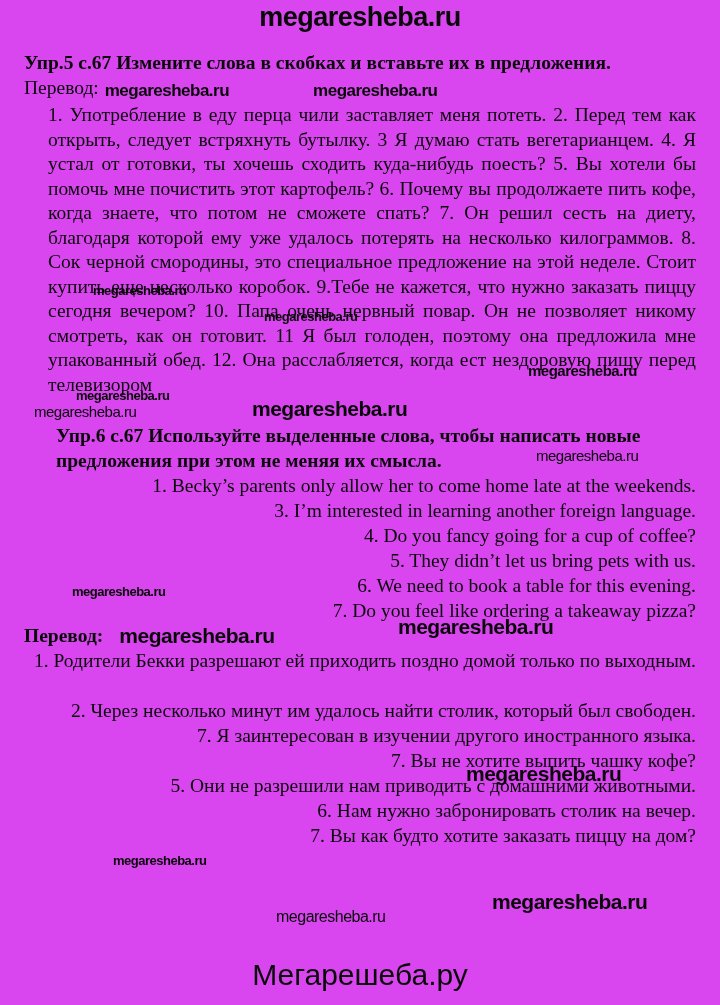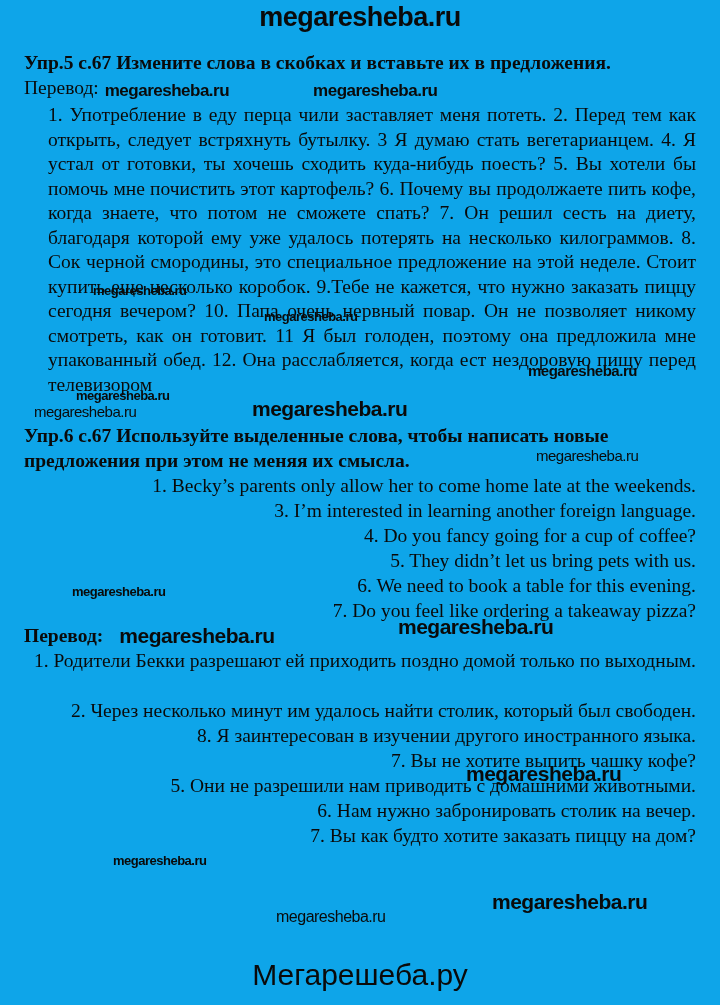--- a/index.html
+++ b/index.html
@@ -1,40 +1,40 @@
 <!DOCTYPE html>
 <html><head>
 <meta charset="utf-8">
 <style>
   html, body { margin: 0; padding: 0; background: #ffffff; }
   .page {
     position: relative;
     width: 720px;
     height: 1005px;
-    background: #0ea5e9;
+    background: #d946ef;
     color: #0a0a0a;
     font-family: "Liberation Serif", serif;
     overflow: hidden;
   }
   .site-header {
     padding-top: 2px;
     text-align: center;
     font-family: "Liberation Sans", sans-serif;
     font-weight: bold;
     font-size: 27px;
     letter-spacing: -0.5px;
     color: #0a0a0a;
   }
   .content { padding: 0 24px; font-size: 19.5px; }
   .ex-title {
     margin-top: 17px;
     font-weight: bold;
     line-height: 25px;
   }
-  .ex-title.two-line { min-height: 50px; }
+  .ex-title.two-line { min-height: 50px; margin-left: 32px; }
   .answers { line-height: 25.5px; }
   .trans-row { line-height: 25px; white-space: nowrap; }
   .trans-row .label { font-weight: normal; }
   .trans-row .label-bold { font-weight: bold; }
   .paragraph {
     text-align: justify;
     line-height: 24.5px;
     min-height: 294px;
     margin-left: 24px;
   }
@@ -104,21 +104,21 @@
       <div>7. Do you feel like ordering a takeaway pizza?</div>
     </div>
 
     <div class="trans-row">
       <span class="label-bold">Перевод:</span><span class="wm wm-b21 wm-inline-3">megaresheba.ru</span>
     </div>
 
     <div class="list">
       <div class="ru-item-first">1. Родители Бекки разрешают ей приходить поздно домой только по выходным.</div>
       <div>2. Через несколько минут им удалось найти столик, который был свободен.</div>
-      <div>8. Я заинтересован в изучении другого иностранного языка.</div>
+      <div>7. Я заинтересован в изучении другого иностранного языка.</div>
       <div>7. Вы не хотите выпить чашку кофе?</div>
       <div>5. Они не разрешили нам приводить с домашними животными.</div>
       <div>6. Нам нужно забронировать столик на вечер.</div>
       <div>7. Вы как будто хотите заказать пиццу на дом?</div>
     </div>
 
   </div>
 
   <span class="wm wm-abs wm-b13" style="left:93px;  top:283px;">megaresheba.ru</span>
   <span class="wm wm-abs wm-b13" style="left:264px; top:309px;">megaresheba.ru</span>

